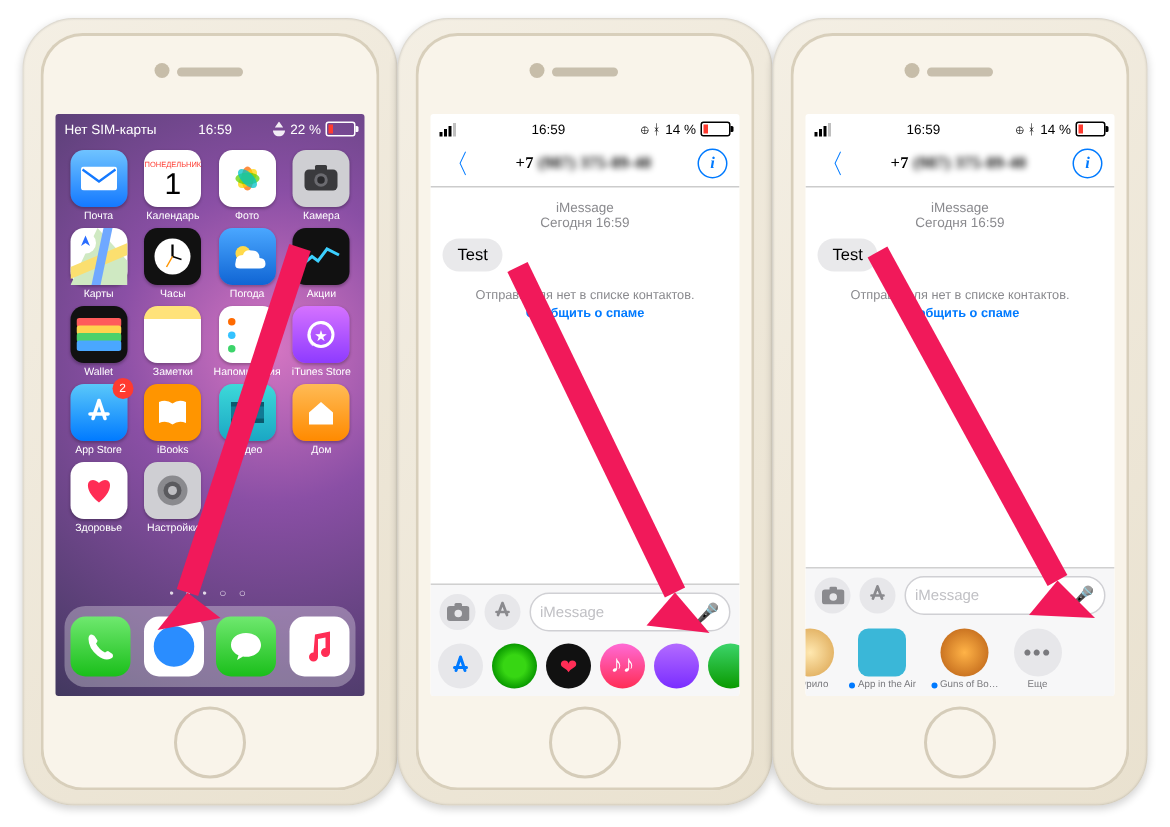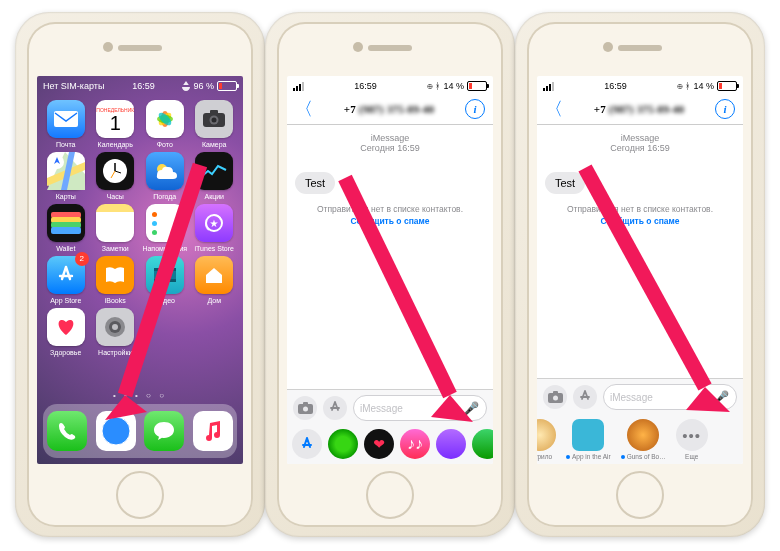--- a/index.html
+++ b/index.html
@@ -24,21 +24,21 @@
 .badge{position:absolute;top:-4px;right:-4px;min-width:14px;height:14px;padding:0 2px;border-radius:8px;background:#ff3b30;color:#fff;font-size:8px;line-height:14px;text-align:center;box-sizing:border-box}
 .dock{position:absolute;left:6px;right:6px;bottom:6px;height:54px;border-radius:14px;background:rgba(255,255,255,.30);display:flex;justify-content:space-around;align-items:center}
 .dock .ic{width:40px;height:40px;border-radius:10px;display:flex;align-items:center;justify-content:center}
 .dots{position:absolute;left:0;right:0;bottom:64px;text-align:center;color:#fff;font-size:8px;letter-spacing:3px;opacity:.8}
 .nav{height:30px;border-bottom:1px solid #ccc;display:flex;align-items:center;justify-content:space-between;padding:0 8px;font-size:12px}
 .back-chev{color:#007aff;font-size:18px;font-weight:300}
 .contact{font:600 11px/1 -apple-system;color:#000;letter-spacing:.2px}
 .contact .blur{filter:blur(2px)}
 .info{width:18px;height:18px;border:1.2px solid #007aff;border-radius:50%;color:#007aff;display:flex;align-items:center;justify-content:center;font:italic 700 11px Georgia,serif}
 .conv{padding:8px 8px 0;font-size:9px;color:#8a8a8e;text-align:center}
-.bubble{display:inline-block;background:#e9e9eb;color:#000;border-radius:12px;padding:5px 10px;font-size:11px;margin:19px 0 10px}
+.bubble{display:inline-block;background:#e9e9eb;color:#000;border-radius:12px;padding:5px 10px;font-size:11px;margin:6px 0 10px}
 .bubwrap{text-align:left;padding:0 8px}
 .spam{font-size:8.5px;color:#8a8a8e;text-align:center;line-height:1.4}
 .spamlink{color:#007aff;font-weight:600}
 .bar{position:absolute;bottom:0;left:0;right:0;border-top:1px solid #d0d0d0;background:#f7f7f8}
 .compose{display:flex;align-items:center;padding:5px 6px;gap:6px}
 .cbtn{width:24px;height:24px;border-radius:12px;background:#e7e7ea;color:#8a8a8e;display:flex;align-items:center;justify-content:center;font-size:13px}
 .cinput{flex:1;height:24px;border-radius:13px;border:1px solid #d0d0d4;background:#fff;color:#c1c1c5;font-size:10px;display:flex;align-items:center;justify-content:space-between;padding:0 6px}
 .mic{color:#8a8a8e;font-size:13px}
 .appdrawer{display:flex;align-items:center;padding:3px 2px 5px;overflow:hidden}
 .appdrawer .it{width:30px;height:30px;border-radius:15px;margin:0 3px;flex:0 0 auto}
@@ -68,21 +68,21 @@
       <div class="speaker"></div>
       <div class="home"></div>
  <div class="screen s1">
   <div class="sb">
    <span>Нет SIM-карты</span>
    <span>16:59</span>
    <span class="sbr">
             <svg width="8" height="10" viewBox="0 0 8 10">
               <path d="M4 0 L6.8 4 H5.2 V4 H2.8 V4 H1.2 Z M4 10 C1.8 10 0 8.2 0 6 H8 C8 8.2 6.2 10 4 10" fill="currentColor" opacity=".9"></path>
             </svg>
-            <span>96 %</span>
+            <span>22 %</span>
             <span class="batt">
               <span class="fill"></span>
             </span>
           </span>
   </div>
   <div class="grid">
    <div class="app">
             <div class="ic" style="background:linear-gradient(#6fc3ff,#1479ff)">
               <svg width="24" height="16" viewBox="0 0 24 16">
                 <rect width="24" height="16" rx="2" fill="#fff"></rect>

